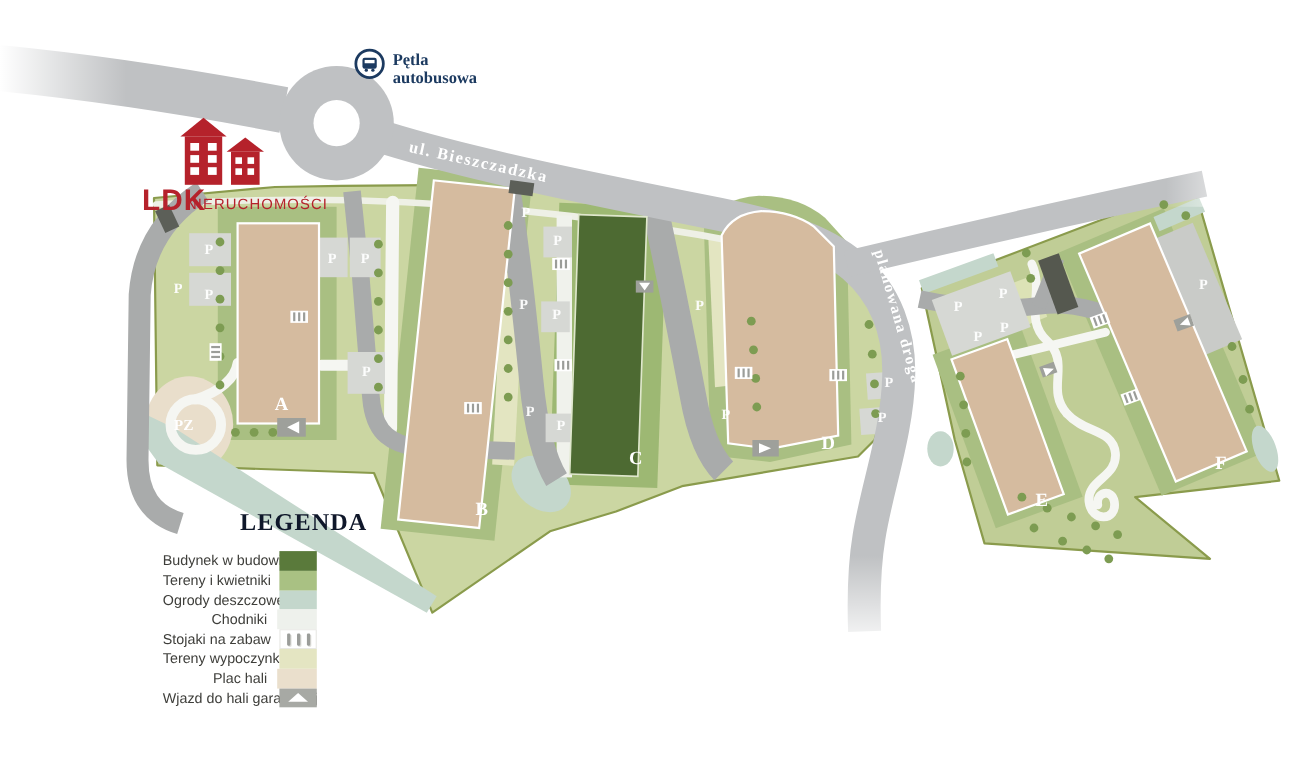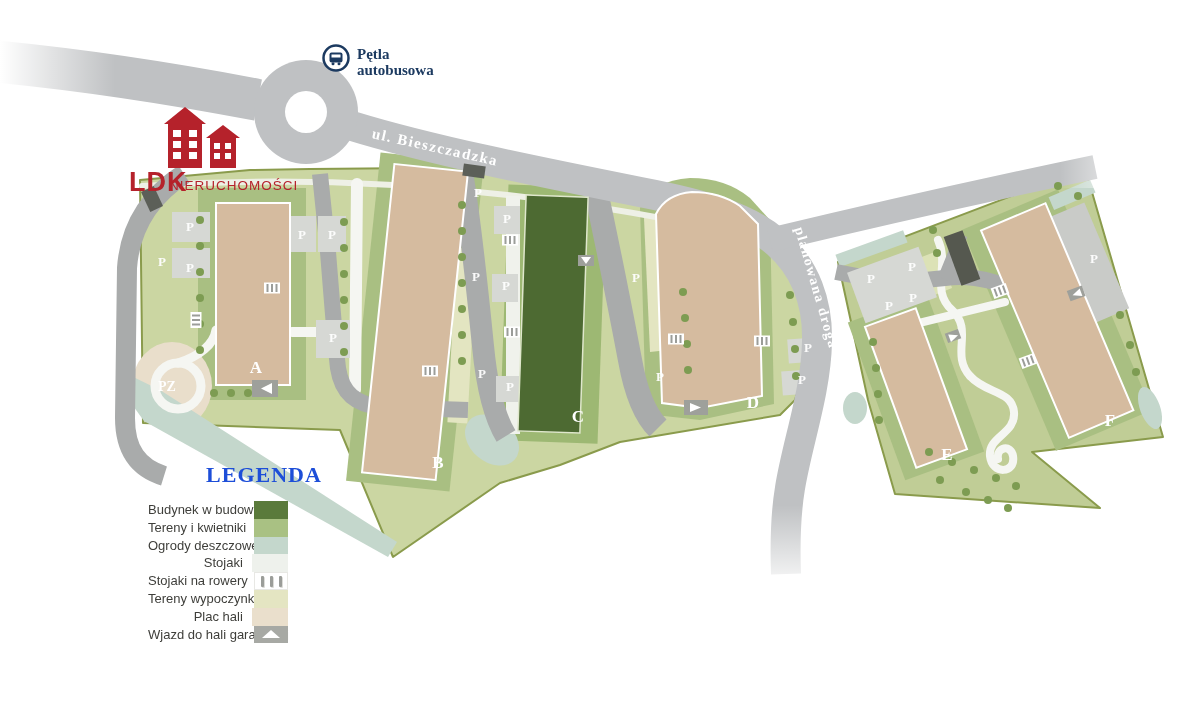--- a/index.html
+++ b/index.html
@@ -4,23 +4,23 @@
 <style>
   html,body{margin:0;padding:0;background:#ffffff;}
   #stage{position:relative;width:1191px;height:701px;background:#ffffff;overflow:hidden;
          font-family:"Liberation Sans",sans-serif;}
   svg text{user-select:none;}
   .map-label{font-family:"Liberation Serif",serif;font-weight:bold;fill:#ffffff;}
   .street-label{font-family:"Liberation Serif",serif;font-weight:bold;fill:#ffffff;letter-spacing:1.5px;}
   .p-label{font-family:"Liberation Serif",serif;font-weight:bold;font-size:13px;fill:#ffffff;opacity:.95;}
   
   #legend{position:absolute;left:148px;top:462px;width:140px;}
-  #legend .title{position:absolute;left:46px;top:0;width:140px;text-align:center;
+  #legend .title{position:absolute;left:46px;top:0;width:140px;text-align:right;
                  font-family:"Liberation Serif",serif;font-weight:bold;font-size:22px;
-                 letter-spacing:1px;color:#1d4ed8;}
+                 letter-spacing:1px;color:#0f172a;}
   #legend .rows{position:absolute;left:0;top:39px;width:140px;}
   .legend-row{display:flex;align-items:stretch;height:17.8px;}
   .legend-row .lbl{width:97px;text-align:right;padding-right:9px;font-size:13px;color:#3e3e3a;
                    line-height:17.8px;white-space:nowrap;}
   .legend-row .swatch{width:37px;height:17.8px;position:relative;}
   .swatch.bike{display:flex;align-items:center;justify-content:center;gap:6px;
                box-shadow:inset 0 0 0 1px #e8e8e4;}
   .swatch.bike i{display:block;width:3px;height:11px;background:#9b9d99;border-radius:1px;
                  box-shadow:1px 1px 0 #dcdcd8;}
   .swatch.garage::after{content:"";position:absolute;left:50%;top:50%;transform:translate(-50%,-50%);
@@ -359,25 +359,25 @@
     </div>
     <div class="legend-row">
       <span class="lbl">Tereny i kwietniki</span>
       <span class="swatch" style="background-color: rgb(169, 193, 131);"></span>
     </div>
     <div class="legend-row">
       <span class="lbl">Ogrody deszczowe</span>
       <span class="swatch" style="background-color: rgb(196, 215, 204);"></span>
     </div>
     <div class="legend-row">
-      <span class="lbl">Stojaki</span>
+      <span class="lbl">Chodniki</span>
       <span class="swatch" style="background-color: rgb(238, 241, 236);"></span>
     </div>
     <div class="legend-row">
-      <span class="lbl">Stojaki na rowery</span>
+      <span class="lbl">Stojaki na zabaw</span>
       <span class="swatch bike" style="background-color: rgb(255, 255, 255);">
             <i></i>
             <i></i>
             <i></i>
           </span>
     </div>
     <div class="legend-row">
       <span class="lbl">Tereny wypoczynkowe</span>
       <span class="swatch" style="background-color: rgb(228, 229, 194);"></span>
     </div>

